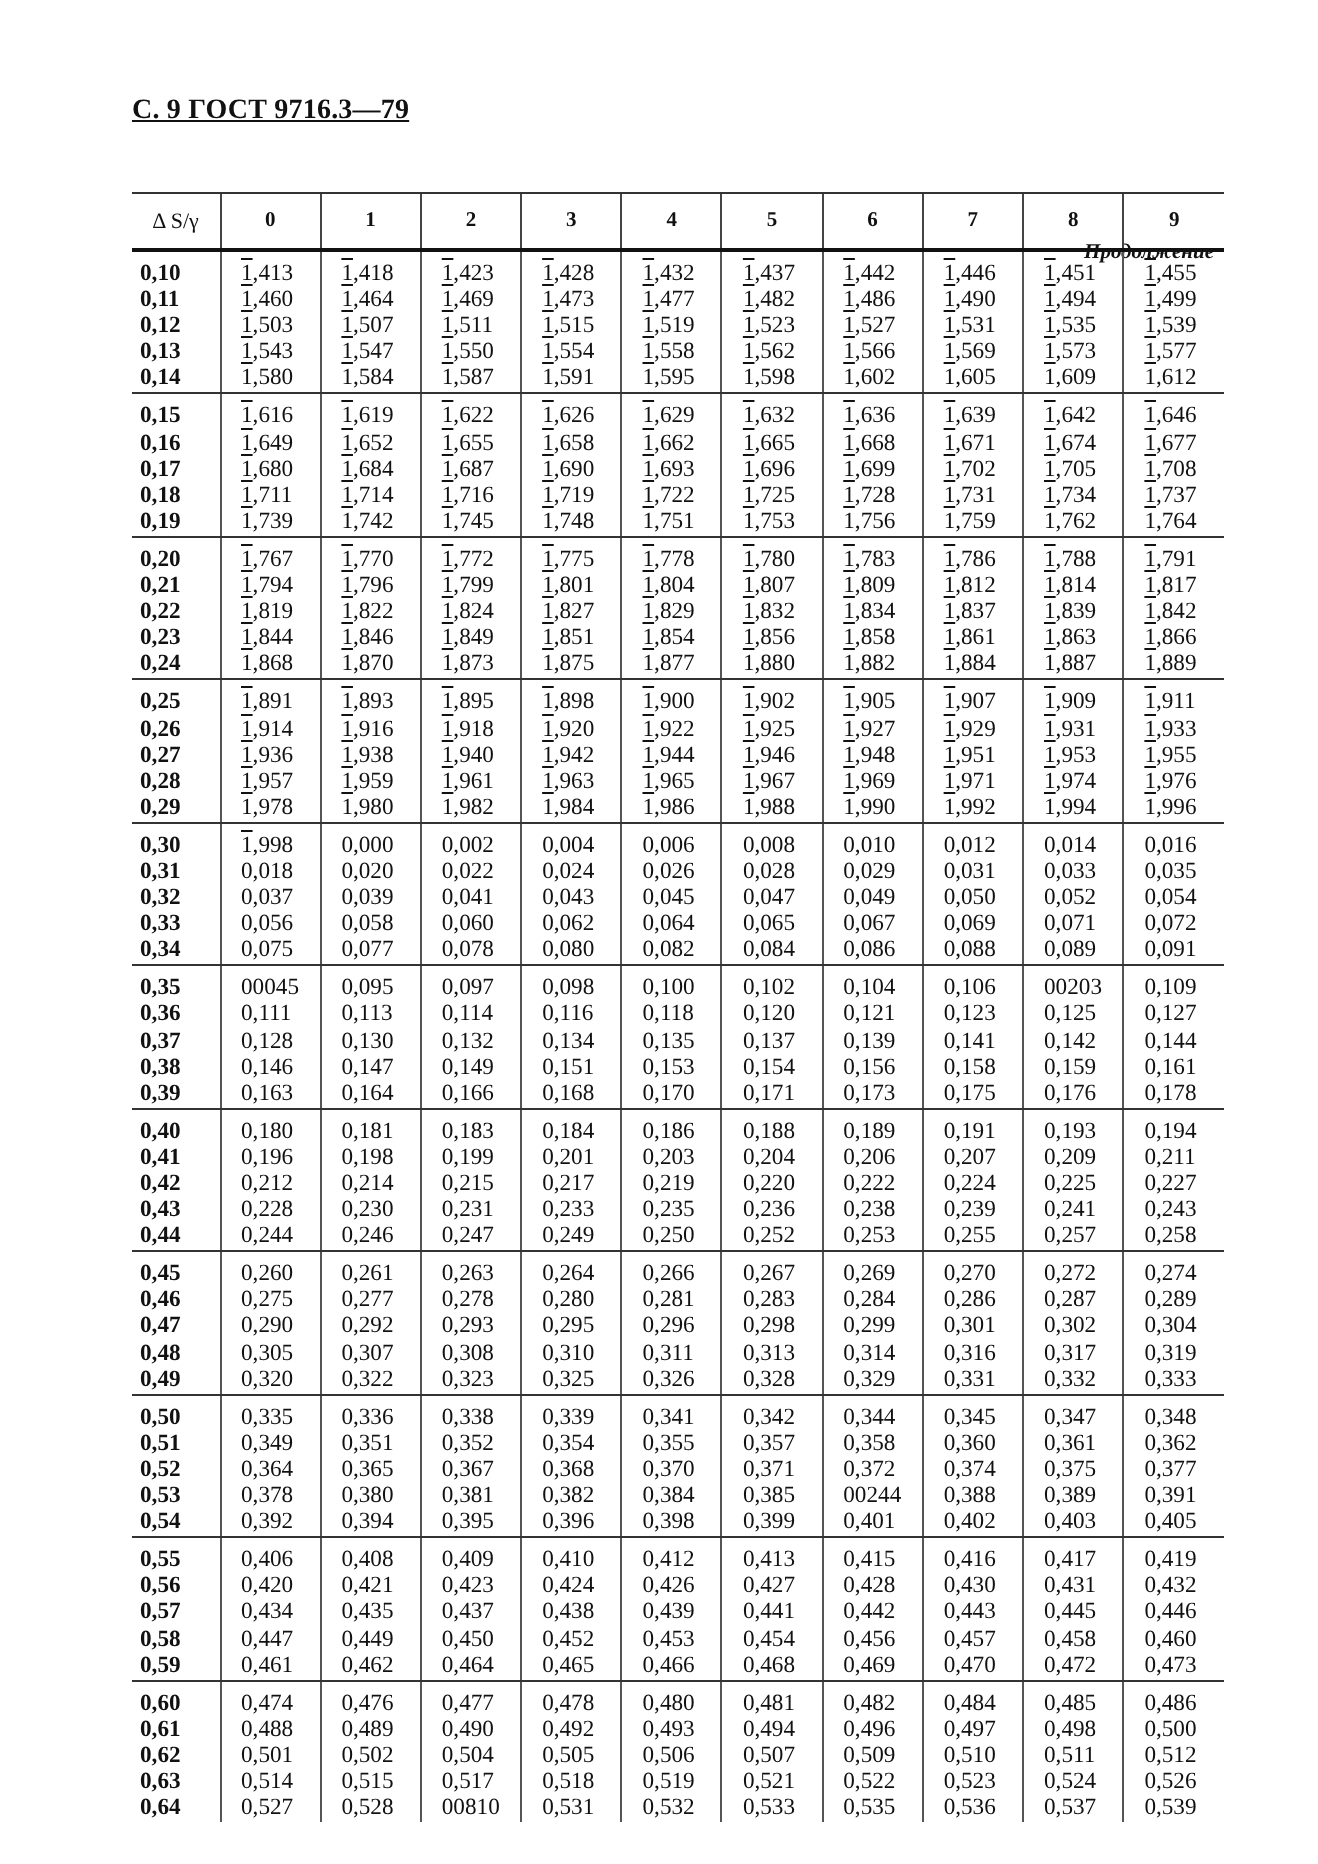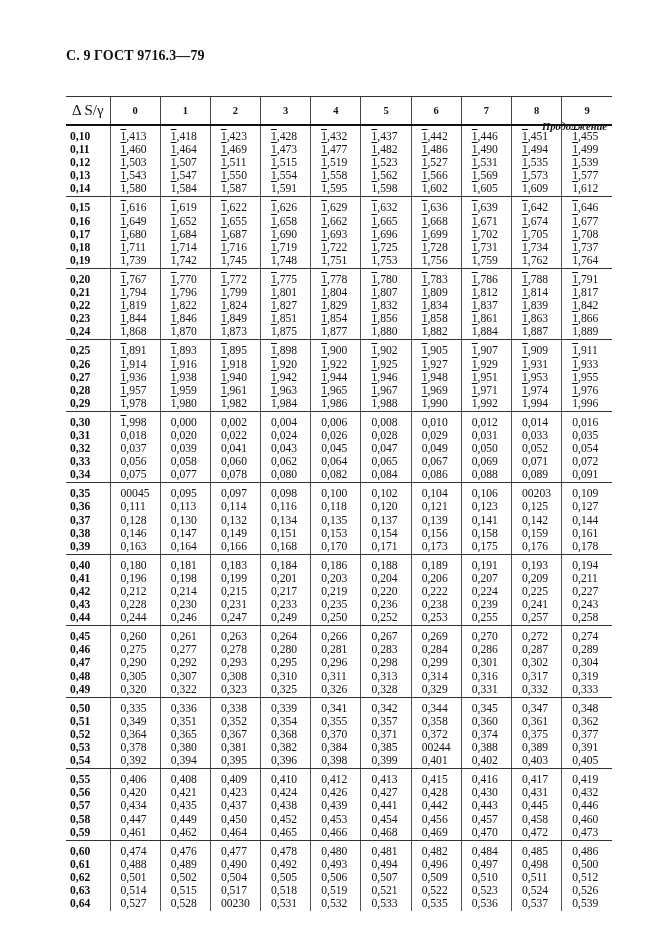--- a/index.html
+++ b/index.html
@@ -2,40 +2,40 @@
 <html><head>
 <meta charset="utf-8">
 <style>
   html, body { margin: 0; padding: 0; background: #ffffff; }
   body {
     width: 659px; height: 932px; position: relative; overflow: hidden;
     font-family: "Liberation Serif", "DejaVu Serif", serif; color: #111;
   }
   .page-header {
     position: absolute; left: 66px; top: 48px;
-    font-weight: bold; font-size: 14px; letter-spacing: 0.1px;
+    font-weight: bold; font-size: 14px; letter-spacing: 0.1px; text-decoration: underline;
   }
   .continuation {
     position: absolute; right: 52px; top: 79px;
     font-style: italic; font-weight: bold; font-size: 10.5px; margin-top: 42px;
   }
   table.lut {
     position: absolute; left: 66px; top: 96px; width: 546px;
     border-collapse: collapse; table-layout: fixed;
     font-size: 11.6px;
   }
   table.lut col.c-key { width: 44px; }
   table.lut col.c-val { width: 50.2px; }
   thead th {
     height: 27px; font-weight: bold; font-size: 10.5px;
     border-top: 1.2px solid #333; border-bottom: 2.4px solid #111;
     border-left: 1px solid #444; text-align: center; vertical-align: middle;
     padding: 0;
   }
-  thead th:first-child { border-left: none; font-weight: normal; font-size: 15px; }
+  thead th:first-child { border-left: none; font-weight: normal; font-size: 11px; }
   tbody td {
     border-left: 1px solid #555; padding: 0; vertical-align: top;
   }
   tbody td:first-child { border-left: none; }
   tbody tr.grp td { border-bottom: 1px solid #333; }
   tbody tr.grp:last-child td { border-bottom: none; margin-top: 32px; }
   .cell-stack { padding: 4px 0 1px 0; }
   .line { height: 13.1px; line-height: 13px; white-space: nowrap; }
   td.key .line { font-weight: bold; padding-left: 4px; }
   td.val .line { padding-left: 10px; }
@@ -1114,21 +1114,21 @@
             <div class="line">0,515</div>
             <div class="line">0,528</div>
           </div>
         </td>
         <td class="val">
           <div class="cell-stack">
             <div class="line">0,477</div>
             <div class="line">0,490</div>
             <div class="line">0,504</div>
             <div class="line">0,517</div>
-            <div class="line">00230</div>
+            <div class="line">00810</div>
           </div>
         </td>
         <td class="val">
           <div class="cell-stack">
             <div class="line">0,478</div>
             <div class="line">0,492</div>
             <div class="line">0,505</div>
             <div class="line">0,518</div>
             <div class="line">0,531</div>
           </div>

